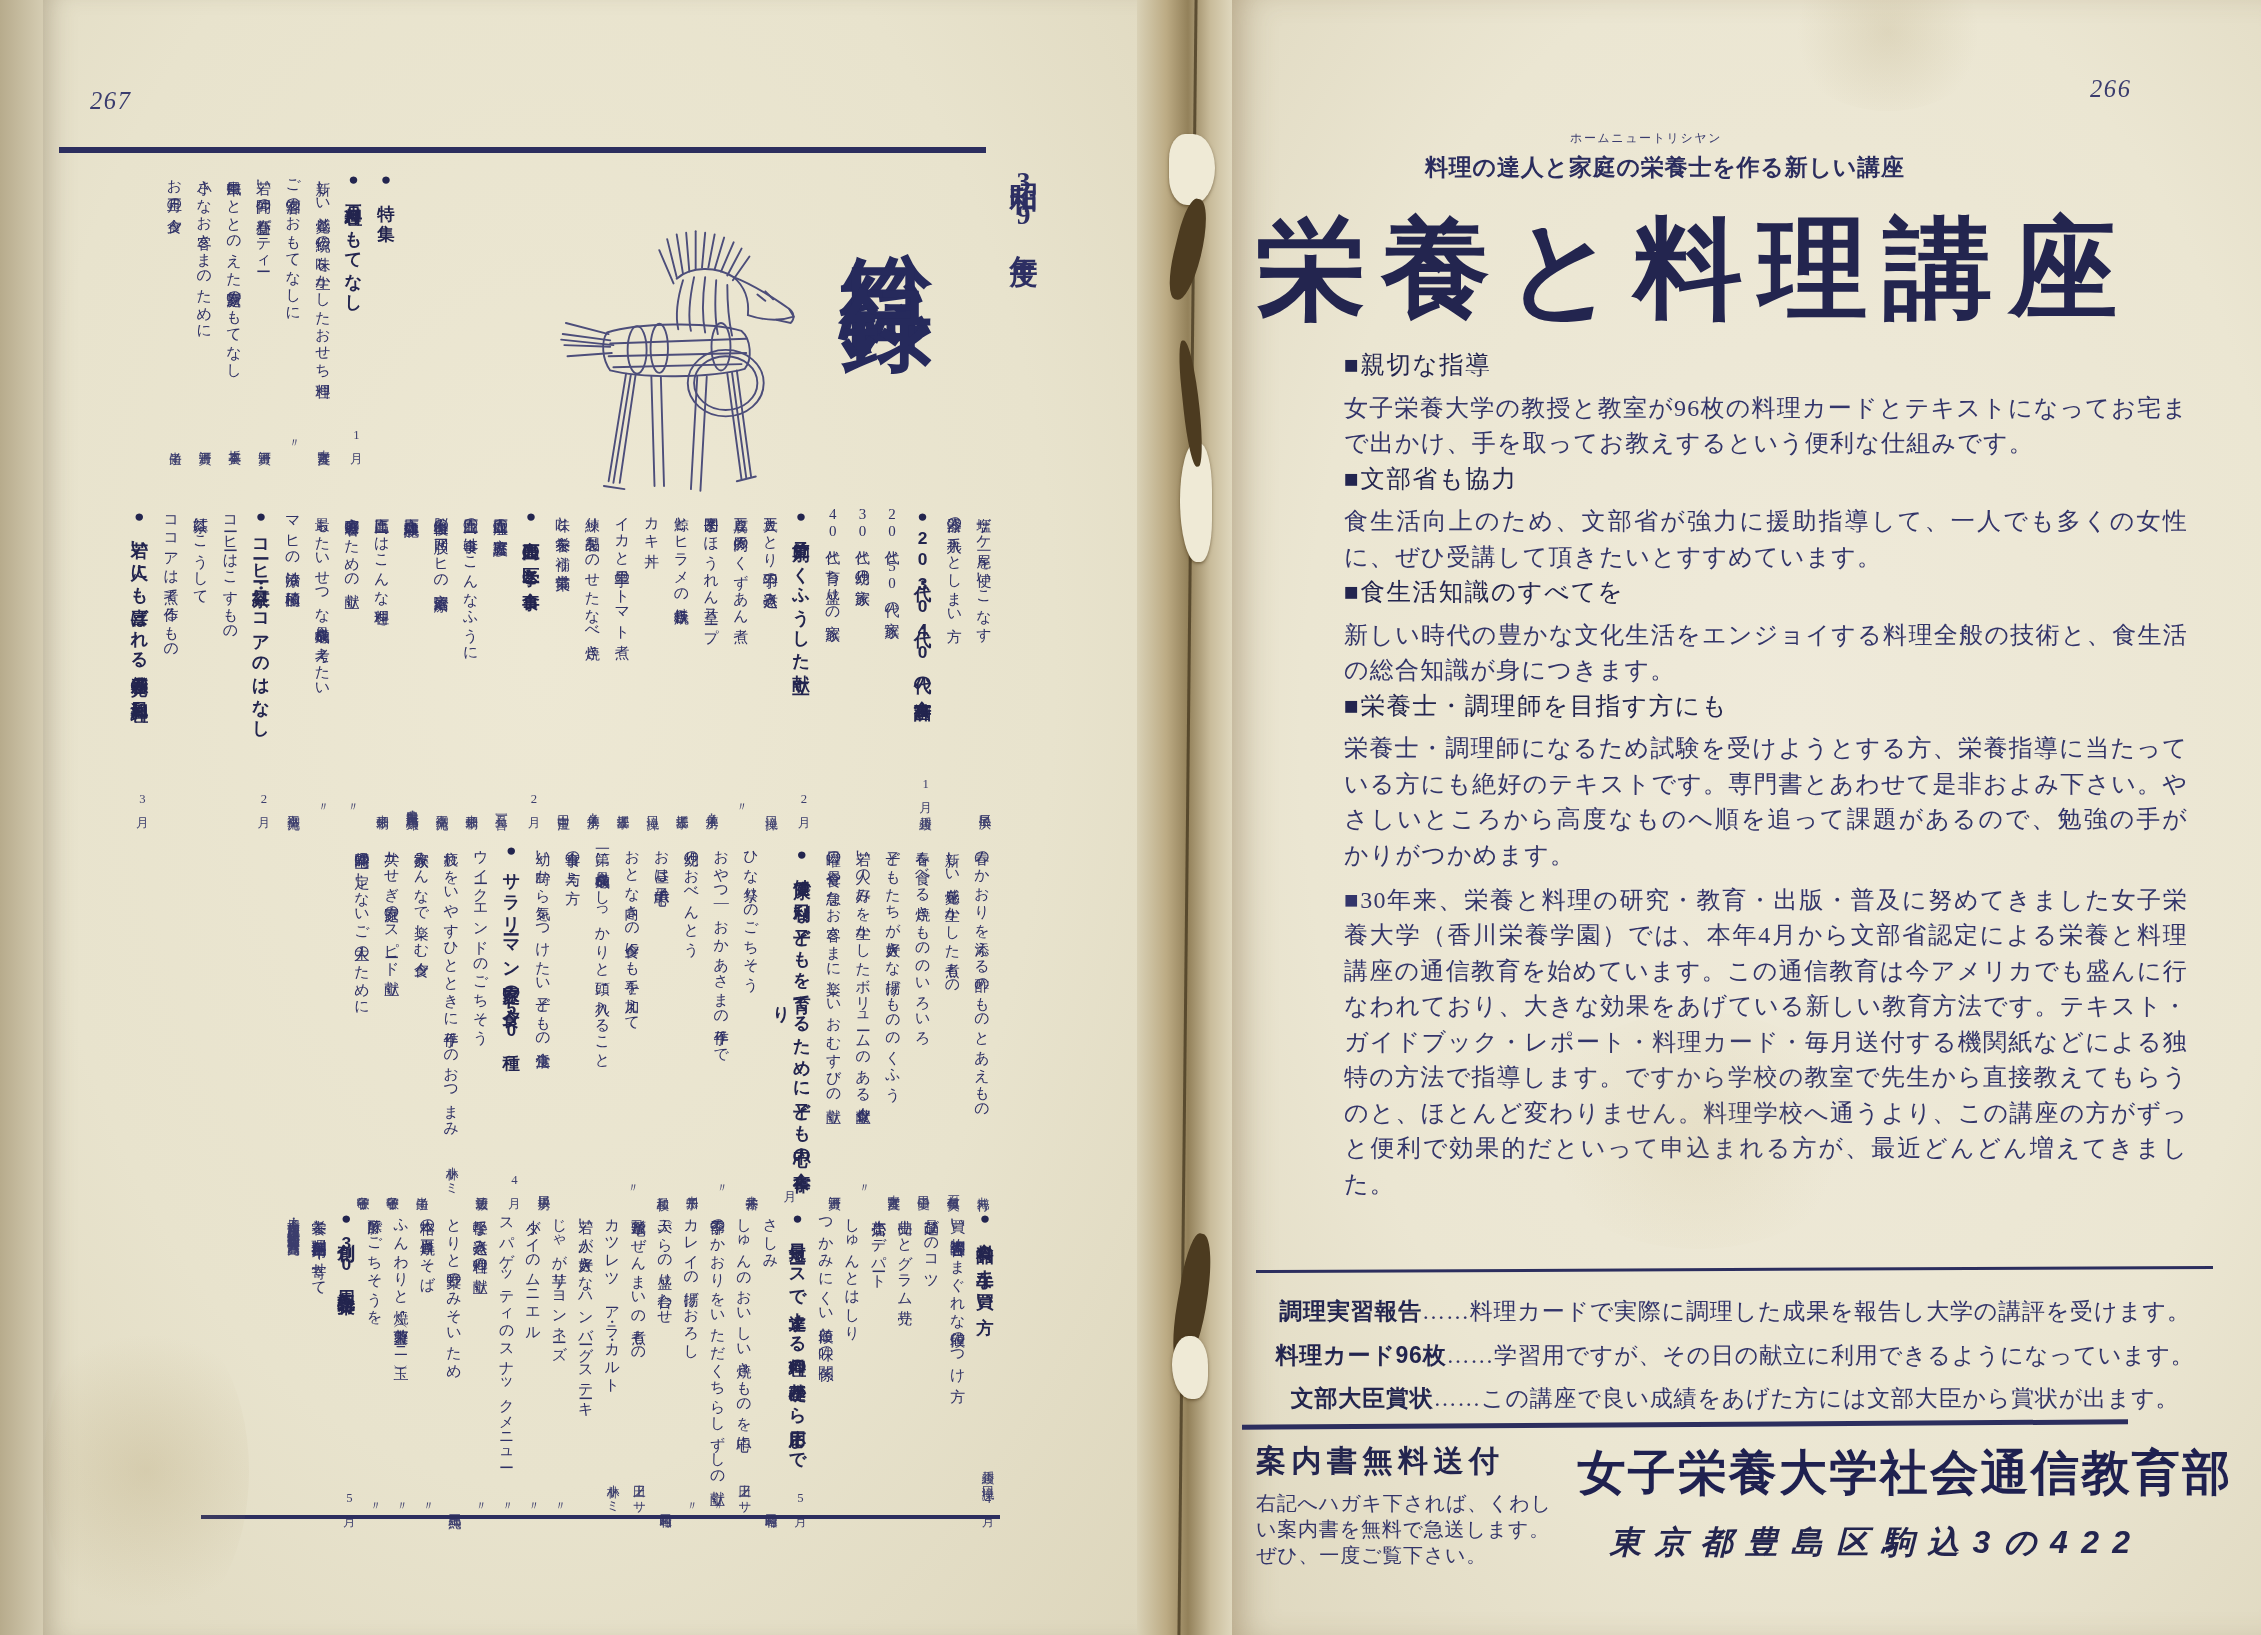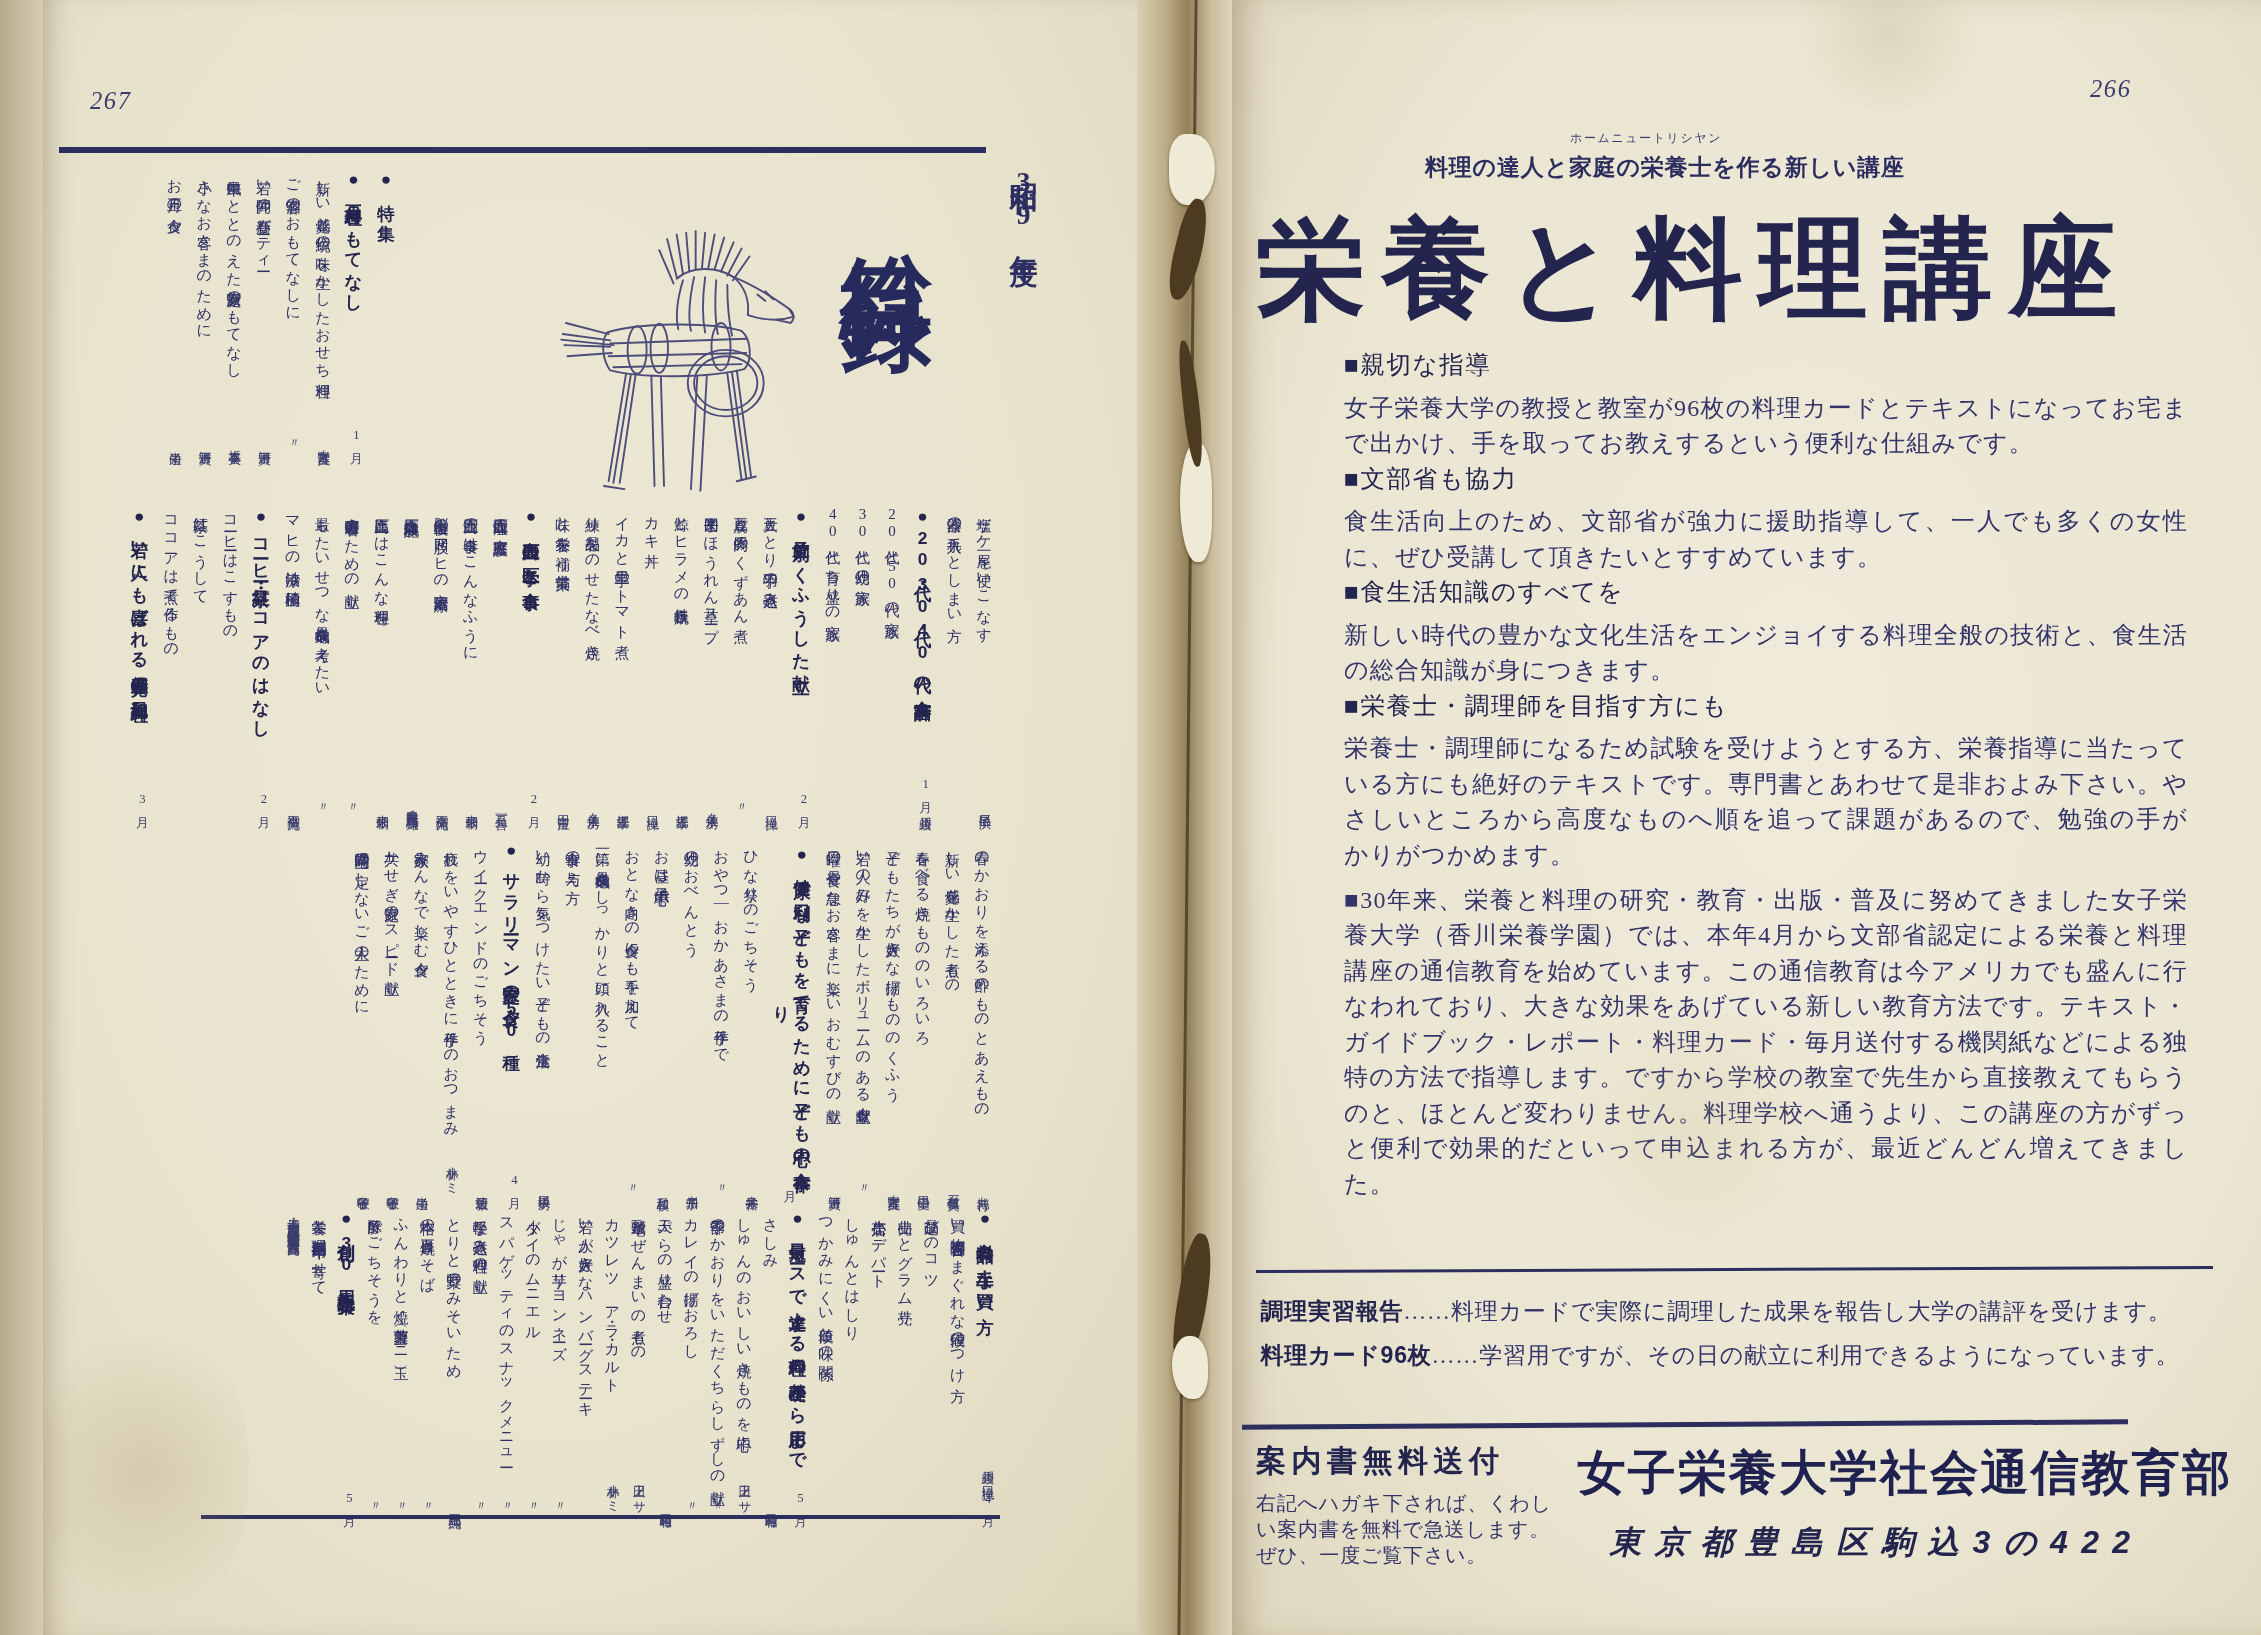--- a/index.html
+++ b/index.html
@@ -42,21 +42,21 @@
   .headline{position:absolute;font-size:23px;font-weight:bold;letter-spacing:0.8px;color:#2b2d5e;
      font-family:"Liberation Sans","DejaVu Sans",sans-serif;}
   .main-title{position:absolute;font-size:109px;font-weight:900;letter-spacing:16px;color:#23254f;
      font-family:"Liberation Serif",serif;white-space:nowrap;}
   .sections{position:absolute;left:112px;top:348px;width:844px;}
   .sections h3{margin:42px 0 0 0;font-size:24.5px;letter-spacing:1.6px;color:#23254f;
      font-family:"Liberation Sans","DejaVu Sans",sans-serif;font-weight:normal;}
   .sections h3:first-child{margin-top:0;}
   .sections p{margin:9.5px 0 0 0;font-size:24px;line-height:1.48;letter-spacing:1.2px;
      text-align:justify;color:#33356a;}
-  .defs{position:absolute;left:28.5px;top:1290px;width:949px;}
+  .defs{position:absolute;left:28.5px;top:1290px;width:949px;text-align:center;}
   .def-line{font-size:23px;line-height:1.85;color:#33356a;letter-spacing:0.8px;}
   .def-line .term{font-weight:bold;color:#23254f;font-family:"Liberation Sans","DejaVu Sans",sans-serif;}
   .footer{position:absolute;left:24px;top:1441px;width:980px;display:flex;}
   .offer{width:304px;}
   .offer-title{font-size:30px;font-weight:bold;letter-spacing:5.5px;color:#23254f;
      font-family:"Liberation Sans","DejaVu Sans",sans-serif;}
   .offer-body{margin-top:8px;font-size:20px;line-height:1.3;color:#33356a;letter-spacing:0.8px;}
   .dept-block{flex:1;padding-left:17.4px;}
   .dept{font-size:48px;font-weight:900;letter-spacing:2.4px;color:#1f2150;white-space:nowrap;
      font-family:"Liberation Sans","DejaVu Sans",sans-serif;}
@@ -628,20 +628,23 @@
     <div class="defs">
 
         <div class="def-line">
           <span class="term">調理実習報告</span><span class="desc">……料理カードで実際に調理した成果を報告し大学の講評を受けます。</span>
         </div>
 
         <div class="def-line">
           <span class="term">料理カード96枚</span><span class="desc">……学習用ですが、その日の献立に利用できるようになっています。</span>
         </div>
 
+        <div class="def-line">
+          <span class="term">文部大臣賞状</span><span class="desc">……この講座で良い成績をあげた方には文部大臣から賞状が出ます。</span>
+        </div>
       </div>
 
     <div class="rule" style="left:9.5px;top:1422px;width:886px;height:4.7px;transform:rotate(-.35deg);"></div>
 
     <div class="footer">
       <div class="offer">
         <div class="offer-title">案内書無料送付</div>
         <div class="offer-body">右記へハガキ下されば、くわしい案内書を無料で急送します。ぜひ、一度ご覧下さい。</div>
       </div>
       <div class="dept-block">

